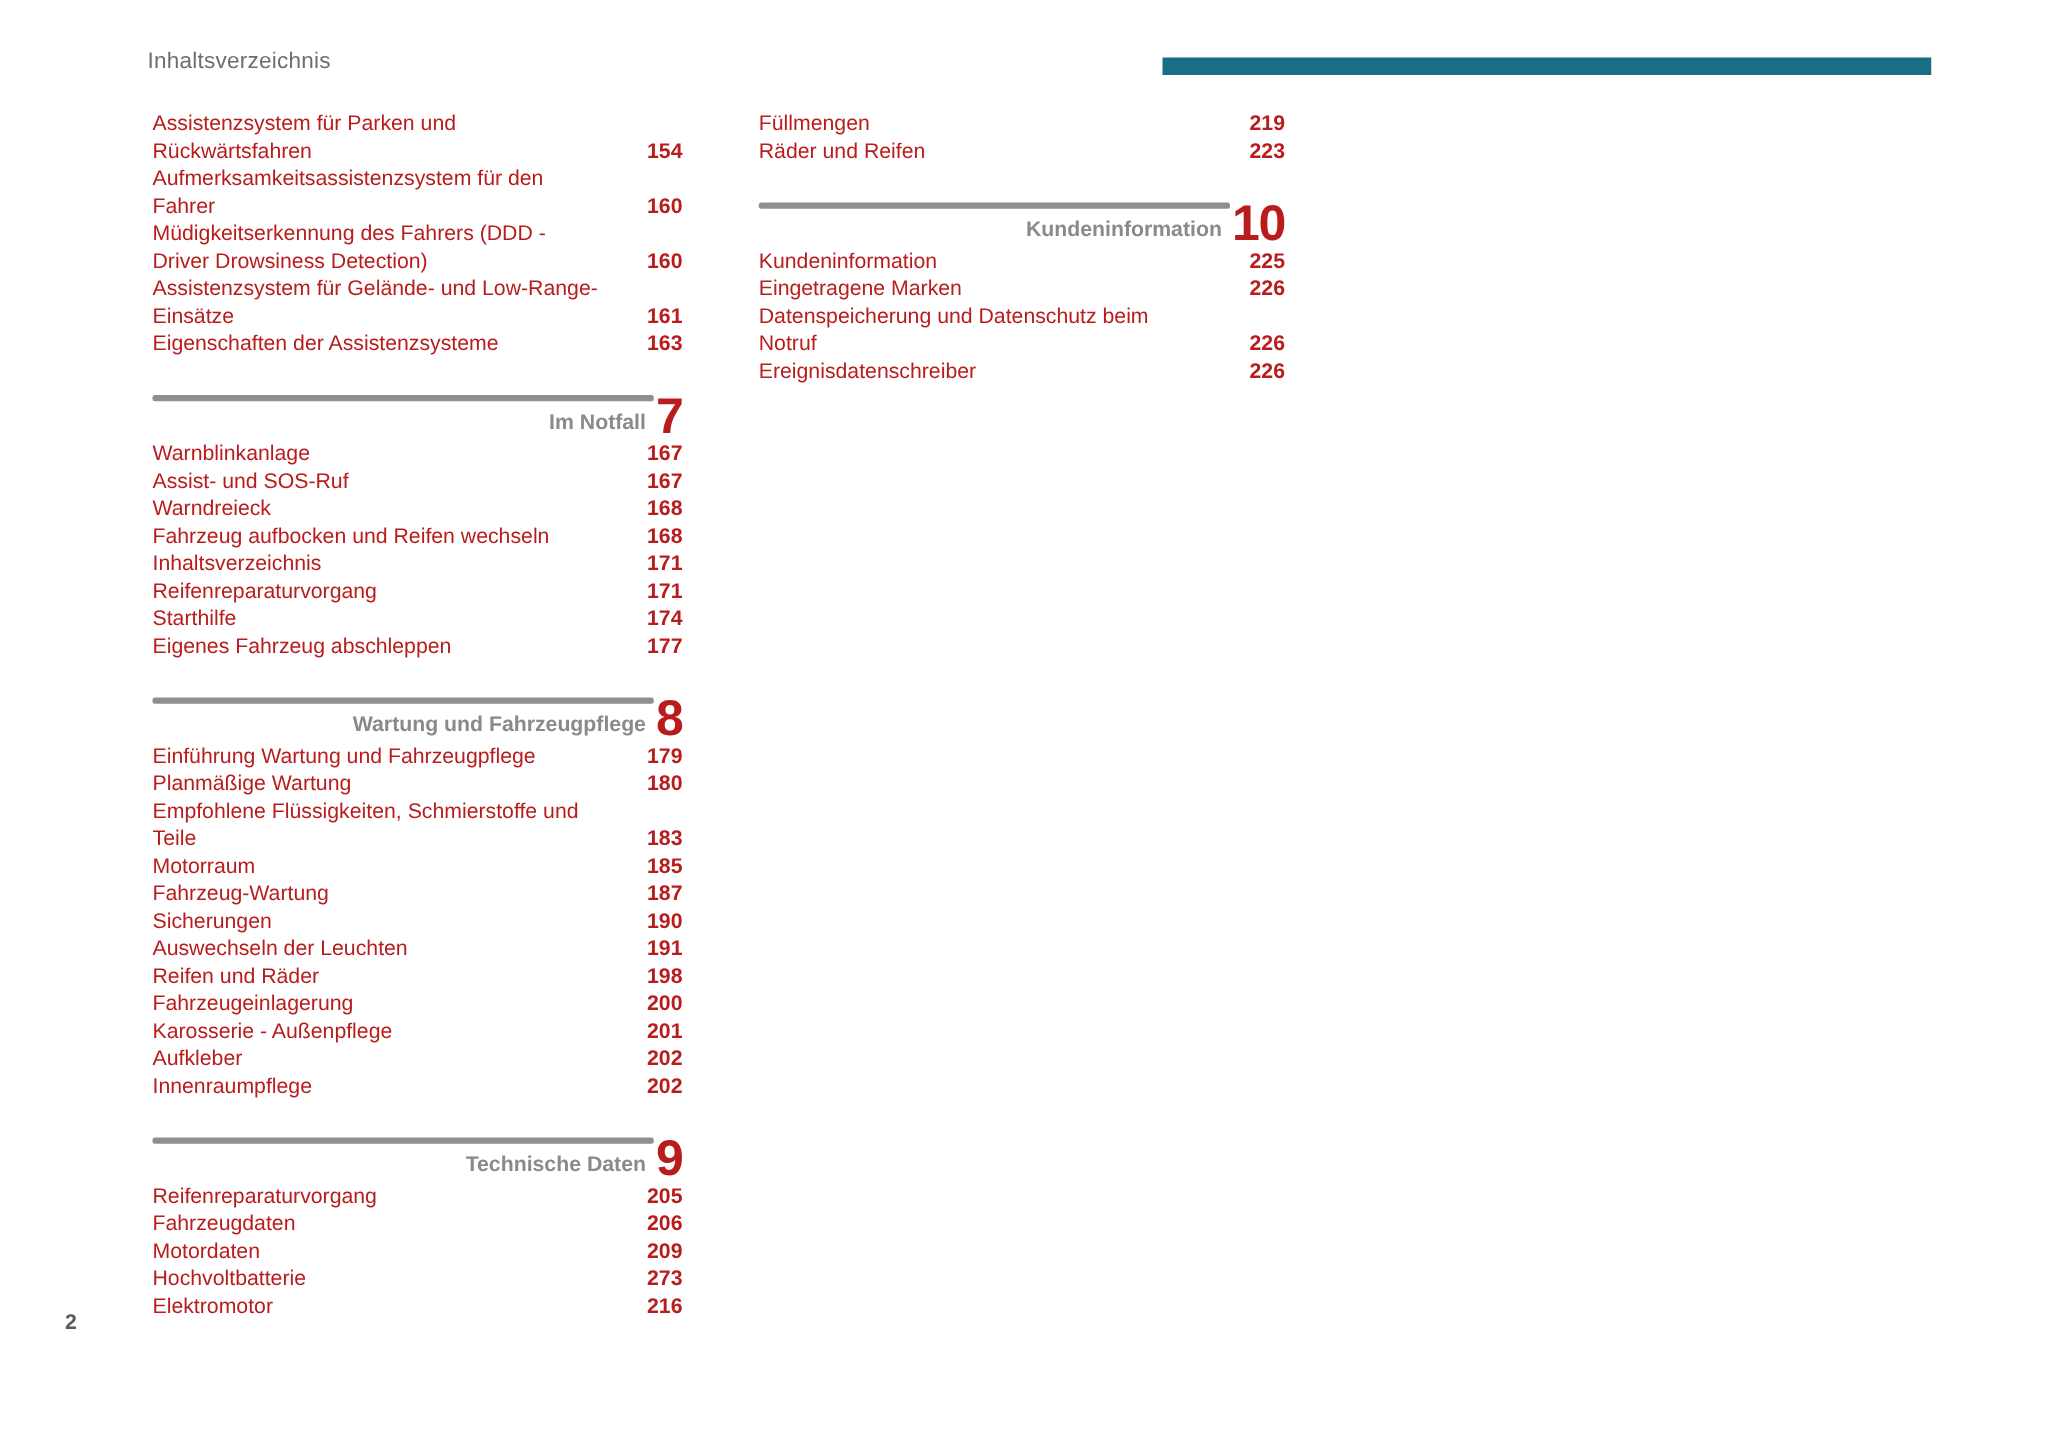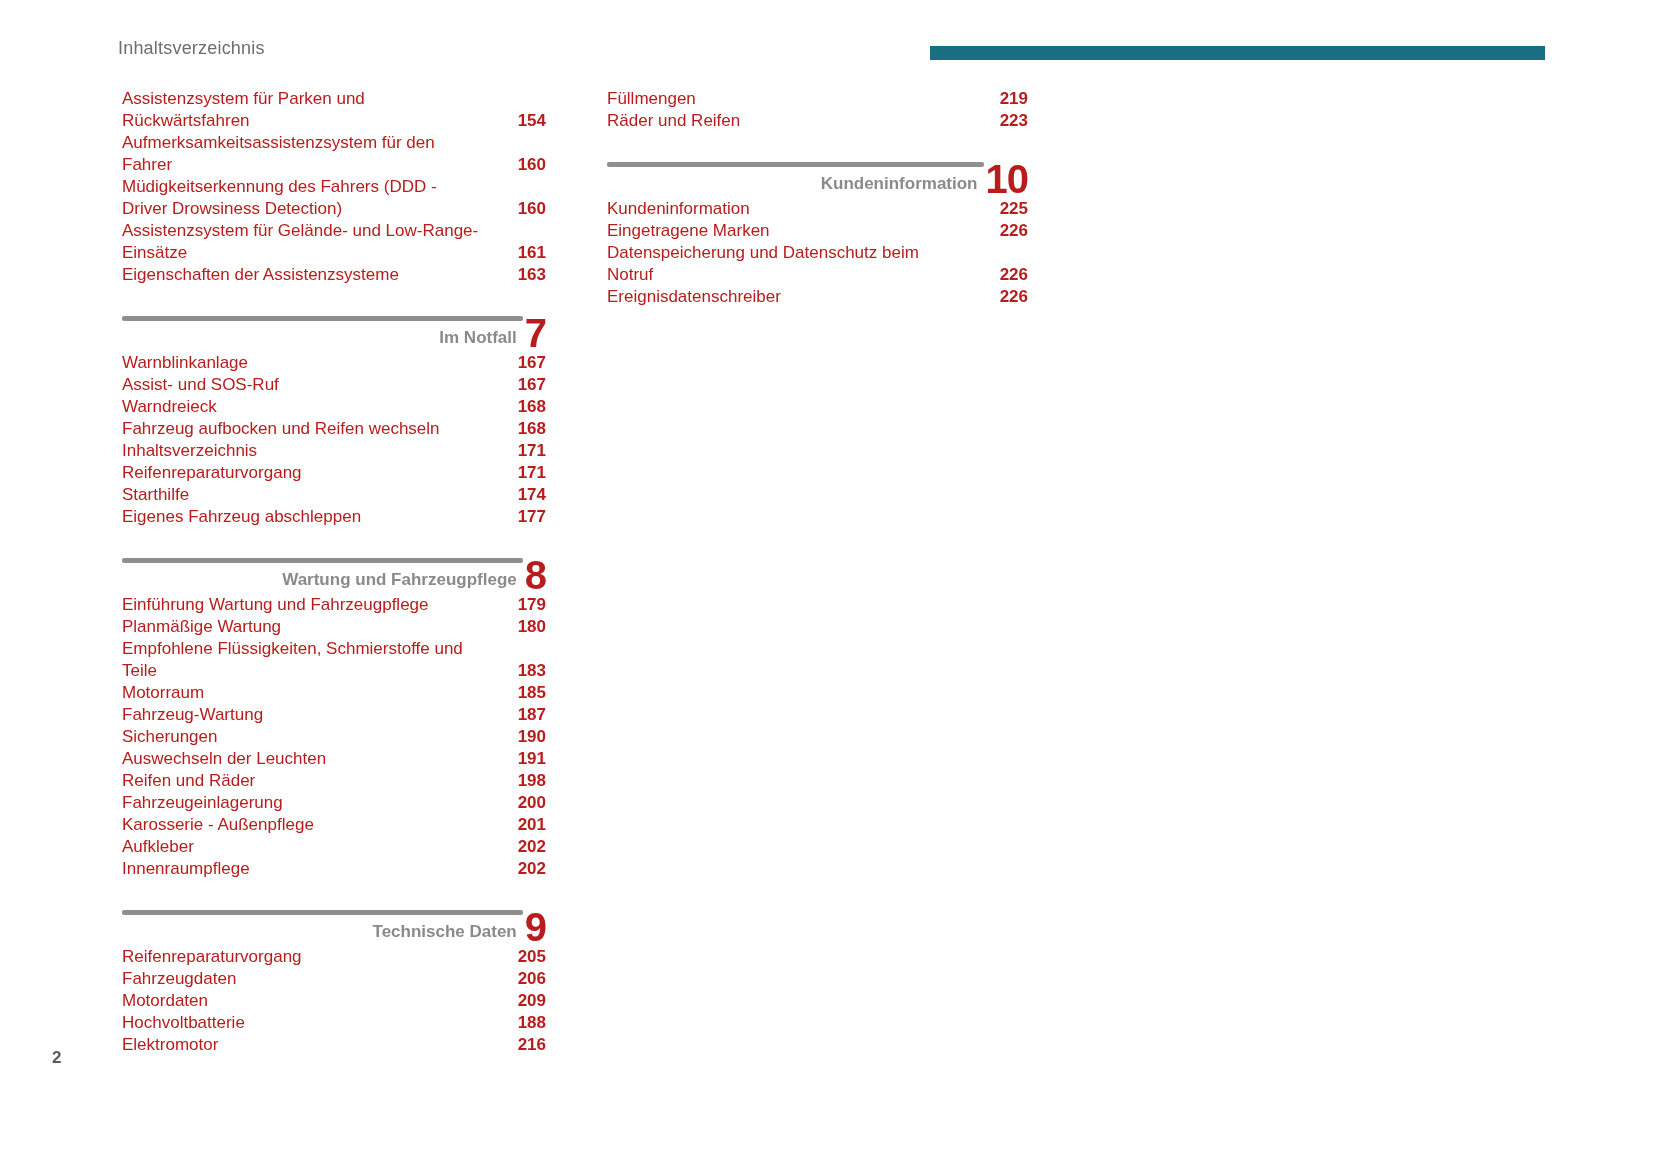--- a/index.html
+++ b/index.html
@@ -248,21 +248,21 @@
           <div class="toc-item">
             <span class="toc-label">Fahrzeugdaten</span>
             <span class="toc-page">206</span>
           </div>
           <div class="toc-item">
             <span class="toc-label">Motordaten</span>
             <span class="toc-page">209</span>
           </div>
           <div class="toc-item">
             <span class="toc-label">Hochvoltbatterie</span>
-            <span class="toc-page">188</span>
+            <span class="toc-page">273</span>
           </div>
           <div class="toc-item">
             <span class="toc-label">Elektromotor</span>
             <span class="toc-page">216</span>
           </div>
         </div>
       </div>
       <div class="column col-1">
         <div class="block">
           <div class="toc-item">

